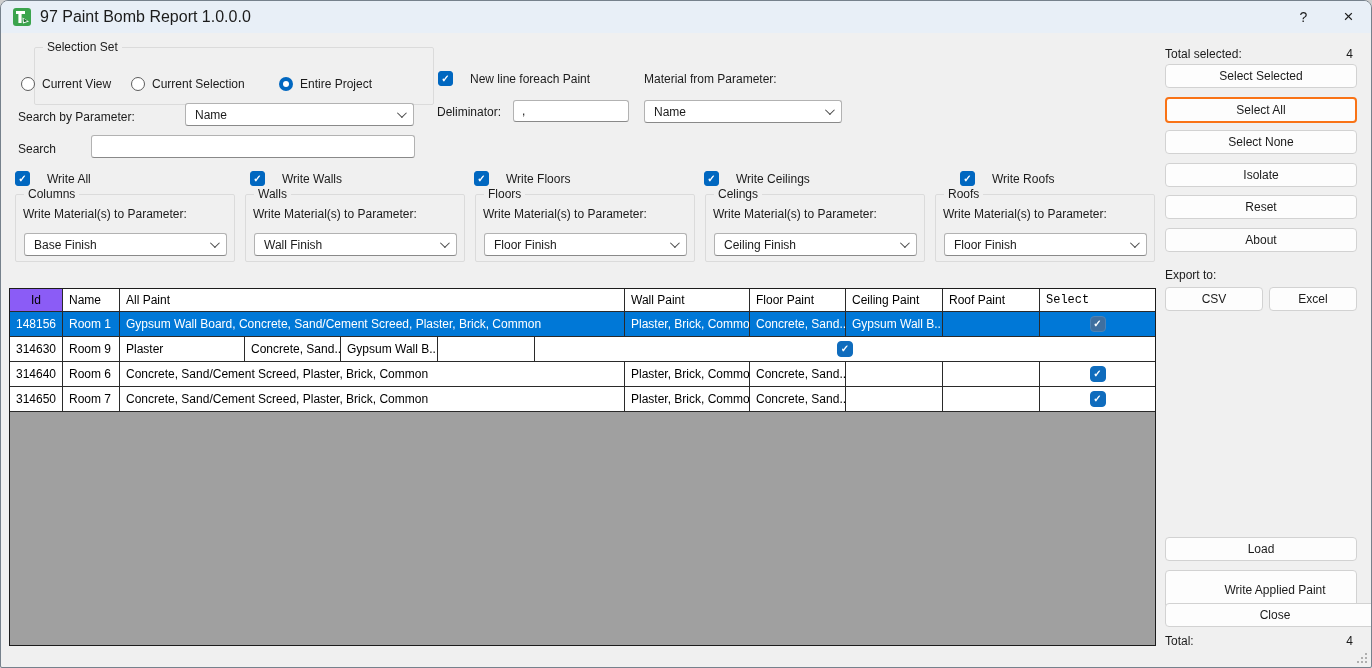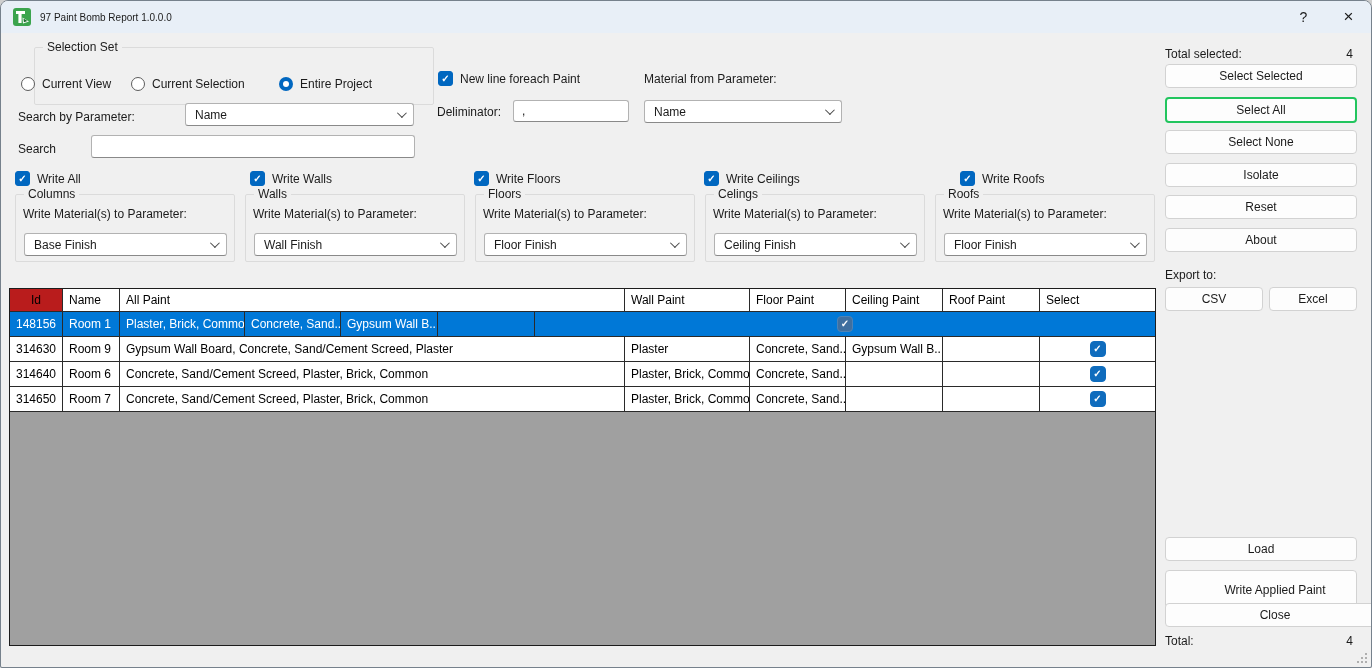--- a/index.html
+++ b/index.html
@@ -7,74 +7,74 @@
   .window {
     position:relative; width:1372px; height:668px;
     background:#f0f0f0; border:1px solid #76818c;
     border-radius:8px 8px 2px 2px; overflow:hidden;
   }
   .titlebar {
     position:absolute; left:0; top:0; width:100%; height:32px;
     background:#e8eff7; display:flex; align-items:center; padding-left:12px;
   }
   .app-icon { width:18px; height:18px; flex:0 0 auto; }
-  .title-text { font-size:10px; color:#1b1b1b; margin-left:9px; }
+  .title-text { font-size:16px; color:#1b1b1b; margin-left:9px; }
   .tb-btns { margin-left:auto; display:flex; height:100%; }
   .tb-btn { width:45px; height:100%; display:flex; align-items:center; justify-content:center;
             font-size:14px; color:#1b1b1b; }
   .tb-btn.close { font-size:17px; }
   .lbl { position:absolute; font-size:12px; color:#1b1b1b; white-space:nowrap; }
 
   .groupbox { position:absolute; border:1px solid #dbdbdb; border-radius:2px; }
   .gb-title { position:absolute; top:-8px; left:8px; background:#f0f0f0; padding:0 4px;
               font-size:12px; color:#1b1b1b; white-space:nowrap; }
 
   .radio { position:absolute; display:flex; align-items:center; gap:7px; font-size:12px; color:#1b1b1b; }
   .radio .dot { width:14px; height:14px; border-radius:50%; border:1px solid #5c5c5c; background:#fff; position:relative; flex:0 0 auto; }
   .radio.checked .dot { border:none; background:#0067c0; }
   .radio.checked .dot::after { content:""; position:absolute; left:4px; top:4px; width:6px; height:6px;
                                border-radius:50%; background:#fff; }
 
-  .checkbox { position:absolute; display:flex; align-items:center; gap:7px; font-size:12px; color:#1b1b1b; }
+  .checkbox { position:absolute; display:flex; align-items:center; gap:17px; font-size:12px; color:#1b1b1b; }
   .checkbox .cbox { width:15px; height:15px; border:1px solid #5c5c5c; border-radius:3px; background:#fff;
                     display:flex; align-items:center; justify-content:center; flex:0 0 auto; }
   .checkbox.checked .cbox { background:#0067c0; border-color:#0067c0; }
   .checkbox.checked .cbox::after { content:"✓"; color:#fff; font-size:10px; font-weight:bold; line-height:1; }
 
   .combo { position:absolute; height:23px; background:#fff; border:1px solid #b2b2b2; border-bottom-color:#898989;
            border-radius:3px; display:flex; align-items:center; padding:0 9px; font-size:12px; color:#1b1b1b; }
   .combo .chev { margin-left:auto; width:7px; height:7px; border-right:1.4px solid #4a4a4a;
                  border-bottom:1.4px solid #4a4a4a; transform:rotate(45deg) translateY(-2px); flex:0 0 auto; }
   .combo-val { overflow:hidden; white-space:nowrap; }
 
   .textfield { position:absolute; height:23px; background:#fff; border:1px solid #b2b2b2; border-bottom-color:#898989;
                border-radius:3px; font-size:12px; color:#1b1b1b; padding:0 8px; font-family:"Liberation Sans",sans-serif; }
 
   .btn { position:absolute; height:24px; background:#fdfdfd; border:1px solid #d2d2d2; border-radius:4px;
          font-size:12px; color:#1b1b1b; display:flex; align-items:center; justify-content:center; white-space:nowrap; }
-  .btn.focused { border:2px solid #22c55e; height:26px; }
+  .btn.focused { border:2px solid #f97316; height:26px; }
 
   
   .grid { position:absolute; left:8px; top:287px; width:1147px; height:358px;
           background:#a0a0a0; border:1px solid #1c1c1c; display:flex; flex-direction:column; overflow:hidden; }
   .grid-row { display:flex; height:25px; background:#fff; border-bottom:1px solid #2a2a2a; flex:0 0 auto; }
   .grid-row.hdr-row { height:23px; }
   .grid-row.selected { background:#0078d7; color:#fff; }
   .cell { display:flex; align-items:center; padding:0 6px; font-size:12px; border-right:1px solid #2a2a2a;
           white-space:nowrap; overflow:hidden; }
   .c-id { width:53px; flex:0 0 auto; }
   .c-name { width:57px; flex:0 0 auto; }
   .c-all { width:505px; flex:0 0 auto; }
   .c-wall { width:125px; flex:0 0 auto; }
   .c-floor { width:96px; flex:0 0 auto; }
   .c-ceil { width:97px; flex:0 0 auto; }
   .c-roof { width:97px; flex:0 0 auto; }
   .c-sel { flex:1 1 auto; justify-content:center; border-right:none; }
   .hdr-row .cell { background:#fff; color:#000; }
-  .hdr-row .c-id { background:#b91c1c; justify-content:center; }
+  .hdr-row .c-id { background:#8b5cf6; justify-content:center; }
   .rowcheck { width:16px; height:16px; border-radius:4px; background:#fff; border:1px solid #5c5c5c;
               display:flex; align-items:center; justify-content:center; }
   .rowcheck.checked { background:#0f6cbd; border-color:#0f6cbd; }
   .rowcheck.checked::after { content:"✓"; color:#fff; font-size:10px; font-weight:bold; line-height:1; }
   .grid-row.selected .rowcheck.checked { background:#3f6f9f; border-color:#4d82b5; }
   .grid-filler { flex:1 1 auto; background:#a0a0a0; }
 
   .side-label-row { position:absolute; display:flex; justify-content:space-between; font-size:12px; color:#1b1b1b; }
   .grip { position:absolute; right:4px; bottom:4px; width:10px; height:10px; }
   .grip i { position:absolute; width:2px; height:2px; background:#9a9a9a; border-radius:50%; }
@@ -204,39 +204,39 @@
 
   <div class="grid">
     <div class="grid-row hdr-row">
       <div class="cell c-id">Id</div>
       <div class="cell c-name">Name</div>
       <div class="cell c-all">All Paint</div>
       <div class="cell c-wall">Wall Paint</div>
       <div class="cell c-floor">Floor Paint</div>
       <div class="cell c-ceil">Ceiling Paint</div>
       <div class="cell c-roof">Roof Paint</div>
-      <div class="cell c-sel" style="justify-content:flex-start;">Select</div>
+      <div class="cell c-sel" style="justify-content:flex-start;font-family:Liberation Mono, monospace;">Select</div>
     </div>
 
     <div class="grid-row selected">
       <div class="cell c-id">148156</div>
       <div class="cell c-name">Room 1</div>
+      <div class="cell c-all">Gypsum Wall Board,  Concrete,  Sand/Cement Screed,  Plaster,  Brick,  Common</div>
       <div class="cell c-wall">Plaster,  Brick,  Common</div>
       <div class="cell c-floor">Concrete,  Sand...</div>
       <div class="cell c-ceil">Gypsum Wall B...</div>
       <div class="cell c-roof"></div>
       <div class="cell c-sel">
         <span class="rowcheck checked"></span>
       </div>
     </div>
 
     <div class="grid-row">
       <div class="cell c-id">314630</div>
       <div class="cell c-name">Room 9</div>
-      <div class="cell c-all">Gypsum Wall Board,  Concrete,  Sand/Cement Screed,  Plaster</div>
       <div class="cell c-wall">Plaster</div>
       <div class="cell c-floor">Concrete,  Sand...</div>
       <div class="cell c-ceil">Gypsum Wall B...</div>
       <div class="cell c-roof"></div>
       <div class="cell c-sel">
         <span class="rowcheck checked"></span>
       </div>
     </div>
 
     <div class="grid-row">

